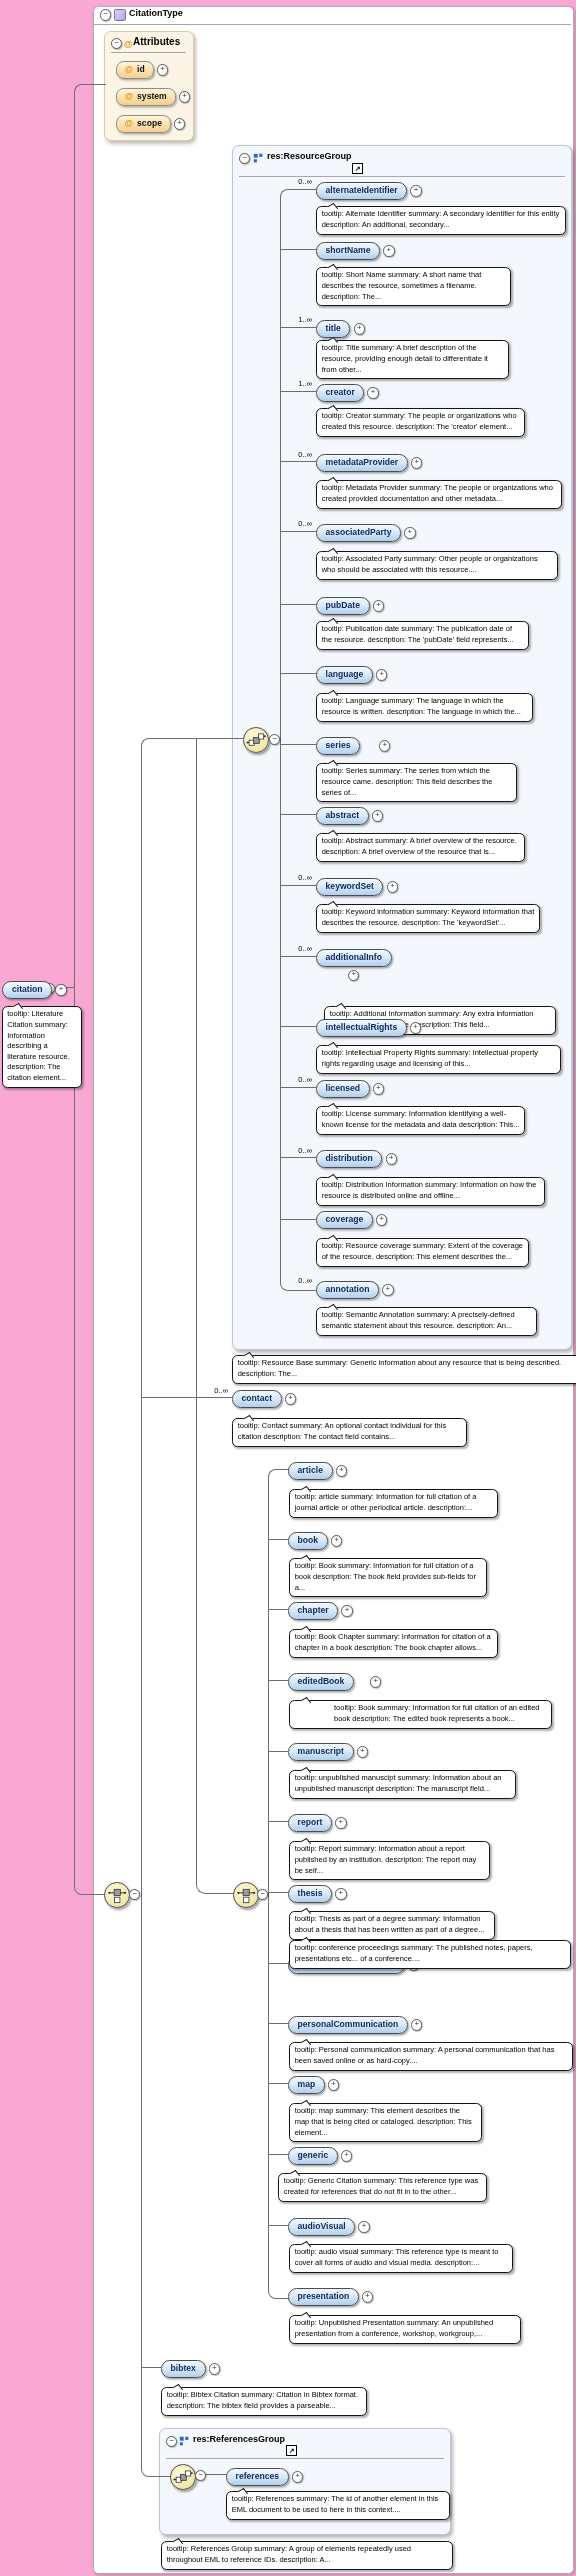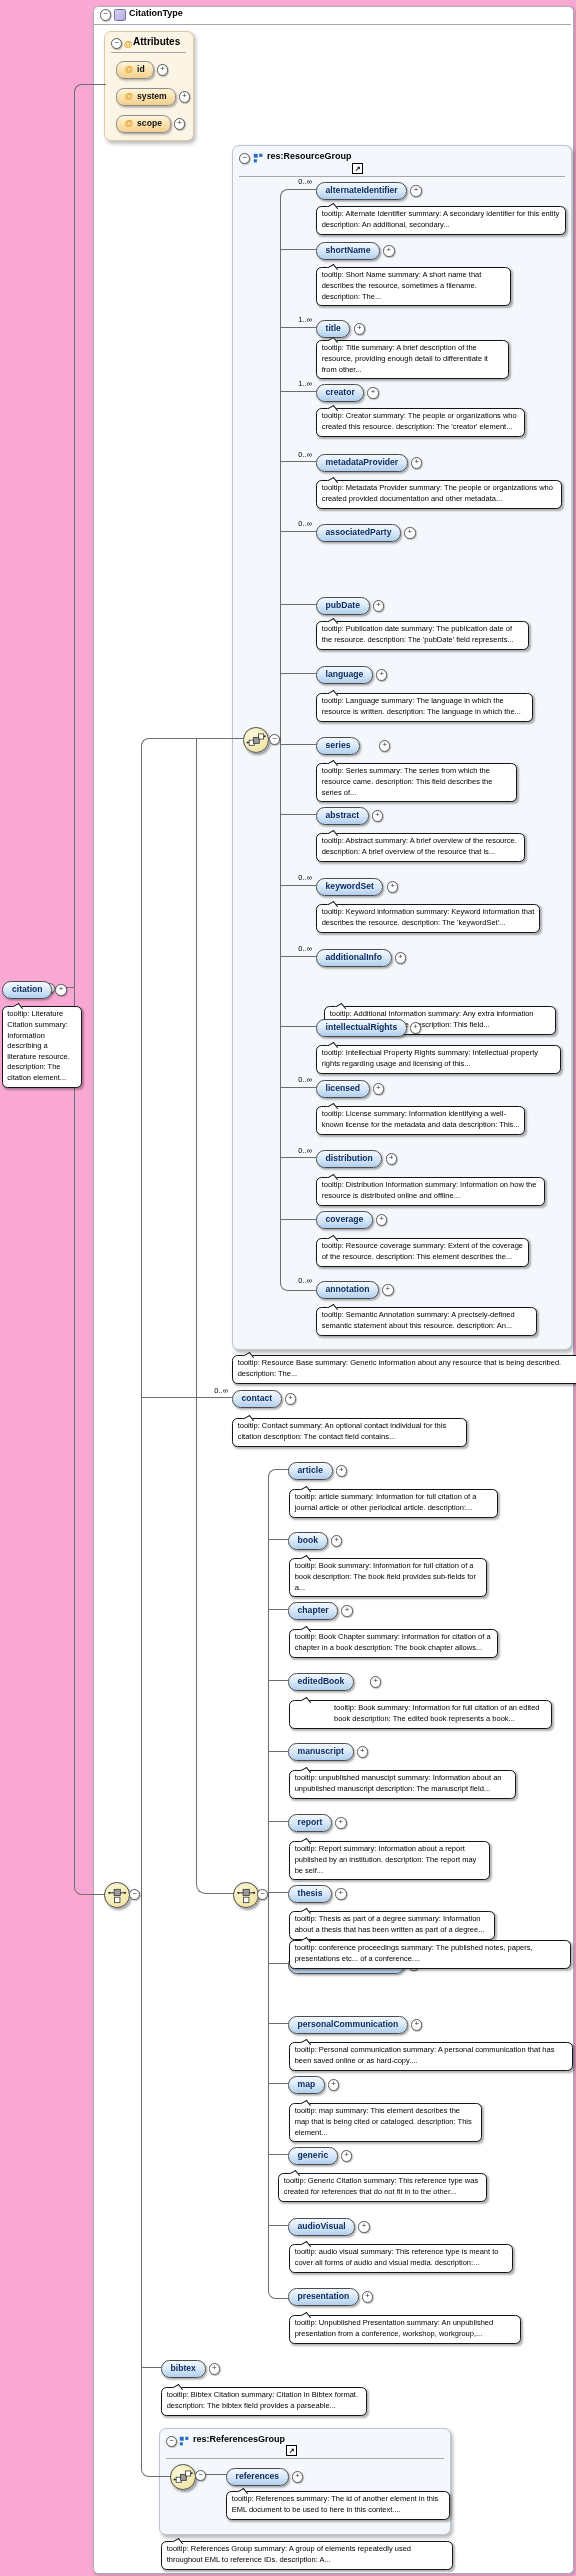--- a/index.html
+++ b/index.html
@@ -206,20 +206,21 @@
       <div class="pill"><span>metadataProvider</span></div>
       <div class="tog plus"></div>
     </div>
     <div class="tip" style="left: 316px; top: 480px; width: 235px;">tooltip: Metadata Provider summary: The people or organizations who created provided documentation and other metadata...</div>
     <div class="ln h" style="left: 280px; top: 531px; width: 36px;"></div>
     <div class="occ" style="left: 268px; top: 519px;">0..∞</div>
     <div class="pillrow" style="left: 316px; top: 524px;">
       <div class="pill"><span>associatedParty</span></div>
       <div class="tog plus"></div>
     </div>
+    <div class="tip" style="left: 316px; top: 551px; width: 231px;">tooltip: Associated Party summary: Other people or organizations who should be associated with this resource....</div>
     <div class="ln h" style="left: 280px; top: 604px; width: 36px;"></div>
     <div class="pillrow" style="left: 316px; top: 597px;">
       <div class="pill"><span>pubDate</span></div>
       <div class="tog plus"></div>
     </div>
     <div class="tip" style="left: 316px; top: 621px; width: 202px;">tooltip: Publication date summary: The publication date of the resource. description: The 'pubDate' field represents...</div>
     <div class="ln h" style="left: 280px; top: 673px; width: 36px;"></div>
     <div class="pillrow" style="left: 316px; top: 666px;">
       <div class="pill"><span>language</span></div>
       <div class="tog plus"></div>
@@ -239,21 +240,21 @@
     <div class="tip" style="left: 316px; top: 833px; width: 198px;">tooltip: Abstract summary: A brief overview of the resource. description: A brief overview of the resource that is...</div>
     <div class="ln h" style="left: 280px; top: 885px; width: 36px;"></div>
     <div class="occ" style="left: 268px; top: 873px;">0..∞</div>
     <div class="pillrow" style="left: 316px; top: 878px;">
       <div class="pill"><span>keywordSet</span></div>
       <div class="tog plus"></div>
     </div>
     <div class="tip" style="left: 316px; top: 904px; width: 213px;">tooltip: Keyword information summary: Keyword information that describes the resource. description: The 'keywordSet'...</div>
     <div class="ln h" style="left: 280px; top: 956px; width: 36px;"></div>
     <div class="occ" style="left: 268px; top: 944px;">0..∞</div>
-    <div class="pillrow" style="left: 316px; top: 949px;">
+    <div class="pillrow" style="left: 316px; top: 949px; flex-direction: column;">
       <div class="pill"><span>additionalInfo</span></div>
       <div class="tog plus"></div>
     </div>
     <div class="tip" style="left: 324px; top: 975px; width: 221px; margin-top: 31px;">tooltip: Additional Information summary: Any extra information pertitent to the resource. description: This field...</div>
     <div class="ln h" style="left: 280px; top: 1026px; width: 36px;"></div>
     <div class="pillrow" style="left: 316px; top: 1019px;">
       <div class="pill"><span>intellectualRights</span></div>
       <div class="tog plus"></div>
     </div>
     <div class="tip" style="left: 316px; top: 1045px; width: 234px;">tooltip: Intellectual Property Rights summary: Intellectual property rights regarding usage and licensing of this...</div>

